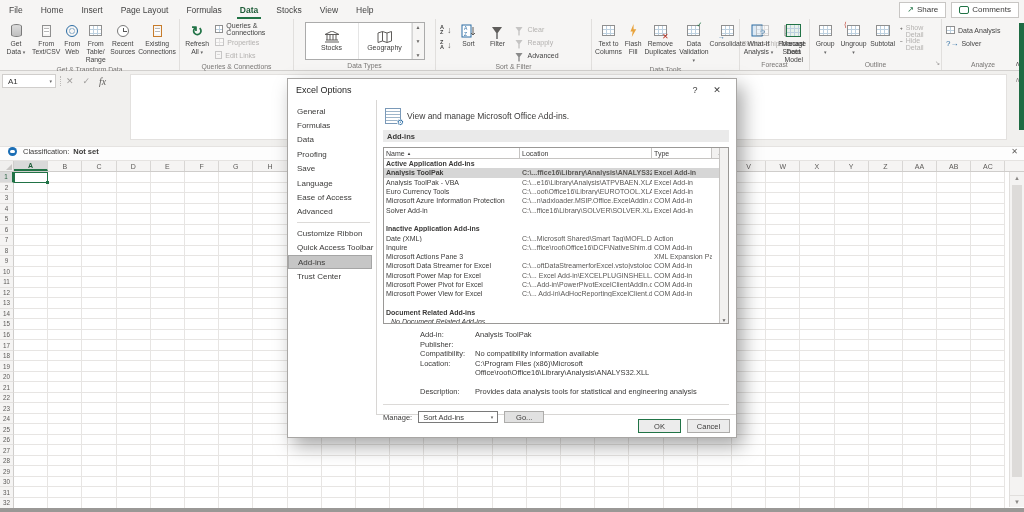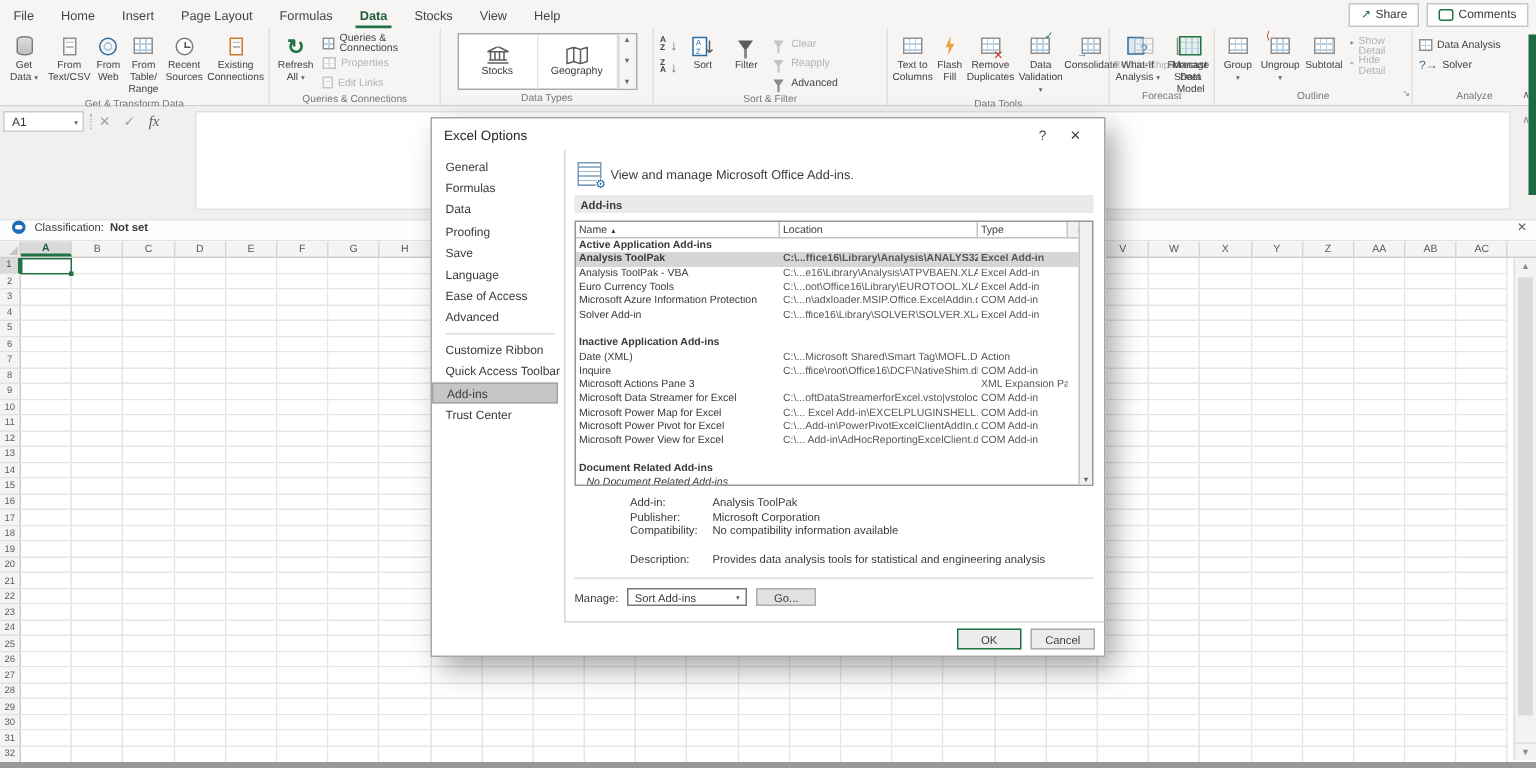--- a/index.html
+++ b/index.html
@@ -1677,25 +1677,28 @@
             <span>▼</span>
           </div>
         </div>
         <div class="ddetails">
           <div class="drow">
               <span class="dl">Add-in:</span>
               <span class="dv">Analysis ToolPak</span>
             </div>
           <div class="drow">
               <span class="dl">Publisher:</span>
-              <span class="dv">Microsoft Corporation</span>
             </div>
           <div class="drow">
               <span class="dl">Compatibility:</span>
               <span class="dv">No compatibility information available</span>
+            </div>
+          <div class="drow">
+              <span class="dl">Location:</span>
+              <span class="dv">C:\Program Files (x86)\Microsoft Office\root\Office16\Library\Analysis\ANALYS32.XLL</span>
             </div>
           <div class="drow desc">
               <span class="dl">Description:</span>
               <span class="dv">Provides data analysis tools for statistical and engineering analysis</span>
             </div>
         </div>
         <hr class="dhr">
         <div class="manage">
           <span>Manage:</span>
           <div class="msel">

